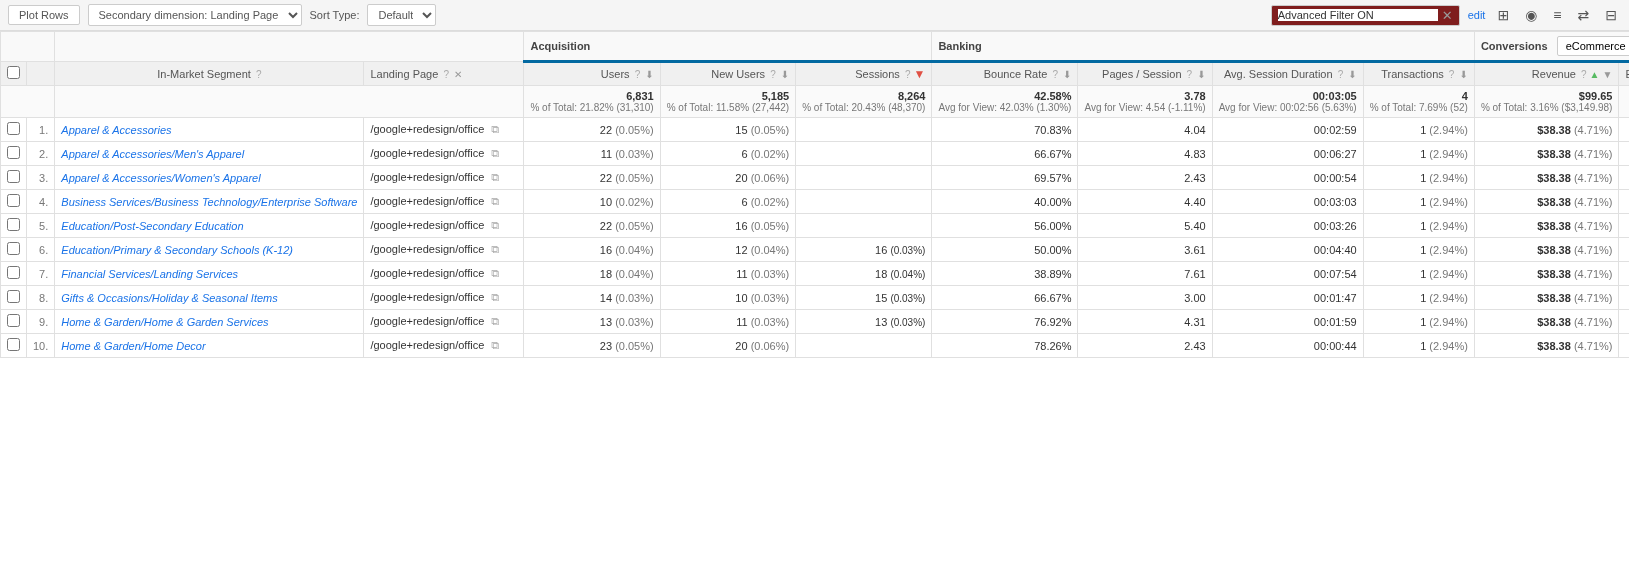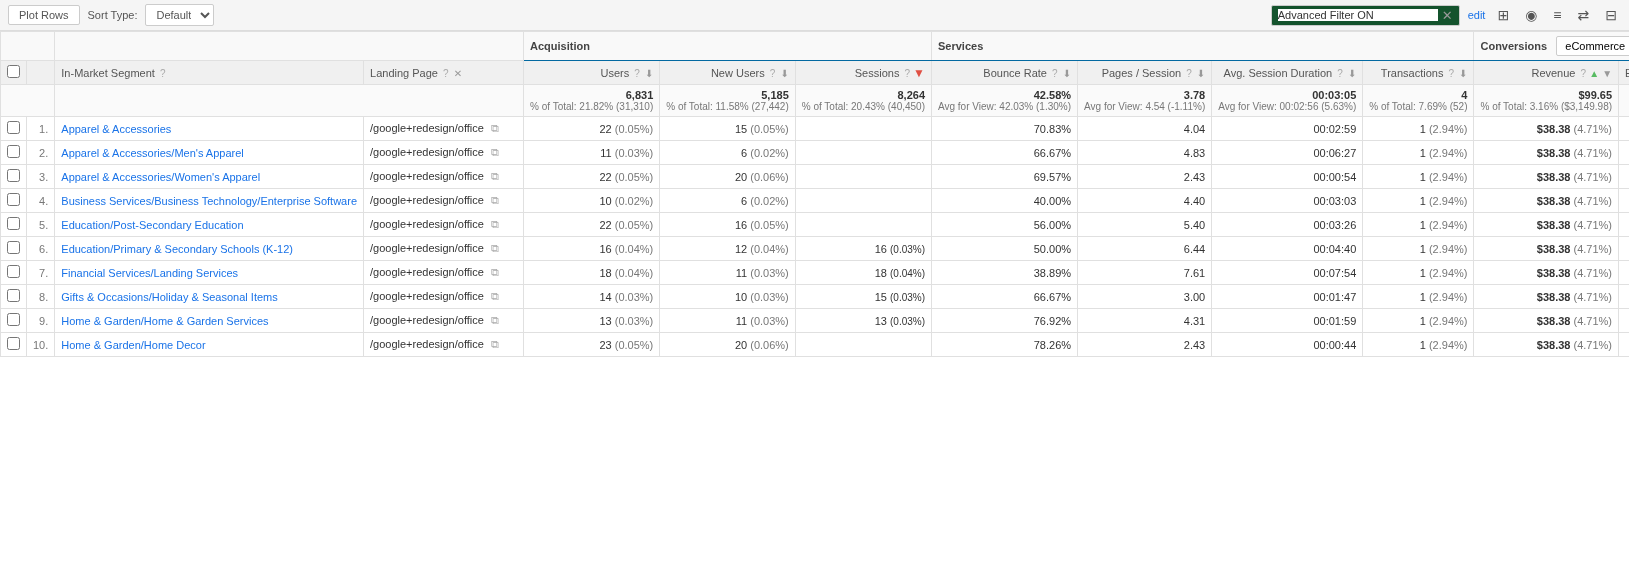--- a/index.html
+++ b/index.html
@@ -31,21 +31,21 @@
       cursor: pointer;
       border-radius: 2px;
       color: #555;
     }
     .toolbar-spacer { flex: 1; }
     .filter-input-wrap {
       display: flex;
       align-items: center;
       border: 1px solid #ccc;
       border-radius: 2px;
-      background: #14532d;
+      background: #7f1d1d;
       padding: 2px 6px;
     }
     .filter-input {
       border: none;
       outline: none;
       font-size: 11px;
       width: 160px;
       color: #333;
     }
     .filter-clear {
@@ -89,39 +89,40 @@
       text-align: right;
     }
     td.left, th.left { text-align: left; }
     
     
     .group-header {
       background: #f9f9f9;
       text-align: left;
       font-weight: bold;
       color: #444;
-      border-bottom: 1px solid #0369a1;
+      border-bottom: 3px solid #0369a1;
     }
     
     
     .section-header th {
       background: #f0f0f0;
     }
 
     
     .total-row td {
       background: #fafafa;
       font-size: 11px;
     }
     .data-row td { background: #fff; }
     
     
     a.segment-link {
       color: #1a73e8;
       text-decoration: none;
+      font-style: italic;
     }
     .cell-red { background-color: #e05044; color: #fff; }
     .cell-yellow { background-color: #f9d04b; color: #333; }
     .cell-yellow-green { background-color: #b5d96b; color: #333; }
     .cell-green { background-color: #57bb62; color: #fff; }
     .cell-green-light { background-color: #85c96e; color: #333; }
 
     .sub-text { color: #777; font-size: 10px; display: block; }
     
     .check-col { width: 20px; text-align: center; }
@@ -142,20 +143,23 @@
     
     .question-icon { color: #aaa; font-size: 10px; cursor: pointer; }
     
     .sort-icon { color: #999; font-size: 10px; }
   </style>
 </head>
 <body>
 
 <div class="toolbar">
   <button class="toolbar-btn">Plot Rows</button>
+  <select class="toolbar-select">
+    <option>Secondary dimension: Landing Page</option>
+  </select>
   <span style="color:#555;">Sort Type:</span>
   <select class="toolbar-select">
     <option>Default</option>
   </select>
   <div class="toolbar-spacer"></div>
   <div class="filter-input-wrap">
     <input class="filter-input" type="text" value="Advanced Filter ON" style="">
     <span class="filter-clear">✕</span>
   </div>
   <a class="edit-link">edit</a>
@@ -167,34 +171,34 @@
 </div>
 
 <div class="table-container">
   <table>
     <thead>
 
       <tr>
         <th class="left check-col" colspan="2"></th>
         <th class="left" colspan="2"></th>
         <th class="left group-header" colspan="3">Acquisition</th>
-        <th class="left group-header" colspan="4">Services</th>
+        <th class="left group-header" colspan="4">Banking</th>
         <th class="left group-header" colspan="3">
           <span>Conversions</span>
           &nbsp;
           <select class="conv-select">
             <option>eCommerce</option>
           </select>
         </th>
       </tr>
 
       <tr class="section-header">
         <th class="check-col"><input type="checkbox" style=""></th>
         <th class="num-col"></th>
-        <th class="left" style="min-width:180px;">
+        <th class="left" style="min-width:180px;text-align:center;">
           <span>In-Market Segment</span>
           <span class="question-icon col-icon">?</span>
         </th>
         <th class="left" style="min-width:160px;">
           <span>Landing Page</span>
           <span class="question-icon col-icon">?</span>
           <span class="col-icon">✕</span>
         </th>
         <th>
           <span>Users</span>
@@ -252,21 +256,21 @@
         <td>
           <strong>6,831</strong>
           <span class="sub-text">% of Total: 21.82% (31,310)</span>
         </td>
         <td>
           <strong>5,185</strong>
           <span class="sub-text">% of Total: 11.58% (27,442)</span>
         </td>
         <td>
           <strong>8,264</strong>
-          <span class="sub-text">% of Total: 20.43% (40,450)</span>
+          <span class="sub-text">% of Total: 20.43% (48,370)</span>
         </td>
         <td>
           <strong>42.58%</strong>
           <span class="sub-text">Avg for View: 42.03% (1.30%)</span>
         </td>
         <td>
           <strong>3.78</strong>
           <span class="sub-text">Avg for View: 4.54 (-1.11%)</span>
         </td>
         <td>
@@ -406,21 +410,21 @@
     <td class="left">
       /google+redesign/office
       <span class="copy-icon">⧉</span>
     </td>
     <td>16 <span style="color:#777">(0.04%)</span></td>
     <td>12 <span style="color:#777">(0.04%)</span></td>
     <td class="cell-yellow-green">
       16 <span style="font-size:10px;">(0.03%)</span>
     </td>
     <td>50.00%</td>
-    <td>6.44</td>
+    <td>3.61</td>
     <td>00:04:40</td>
     <td>1 <span style="color:#777">(2.94%)</span></td>
     <td><strong>$38.38</strong> <span style="color:#777">(4.71%)</span></td>
     <td>6.25%</td>
   </tr>
         <tr class="data-row">
     <td class="check-col"><input type="checkbox" style=""></td>
     <td class="num-col">7.</td>
     <td class="left">
       <a href="#" class="segment-link">Financial Services/Landing Services</a>

